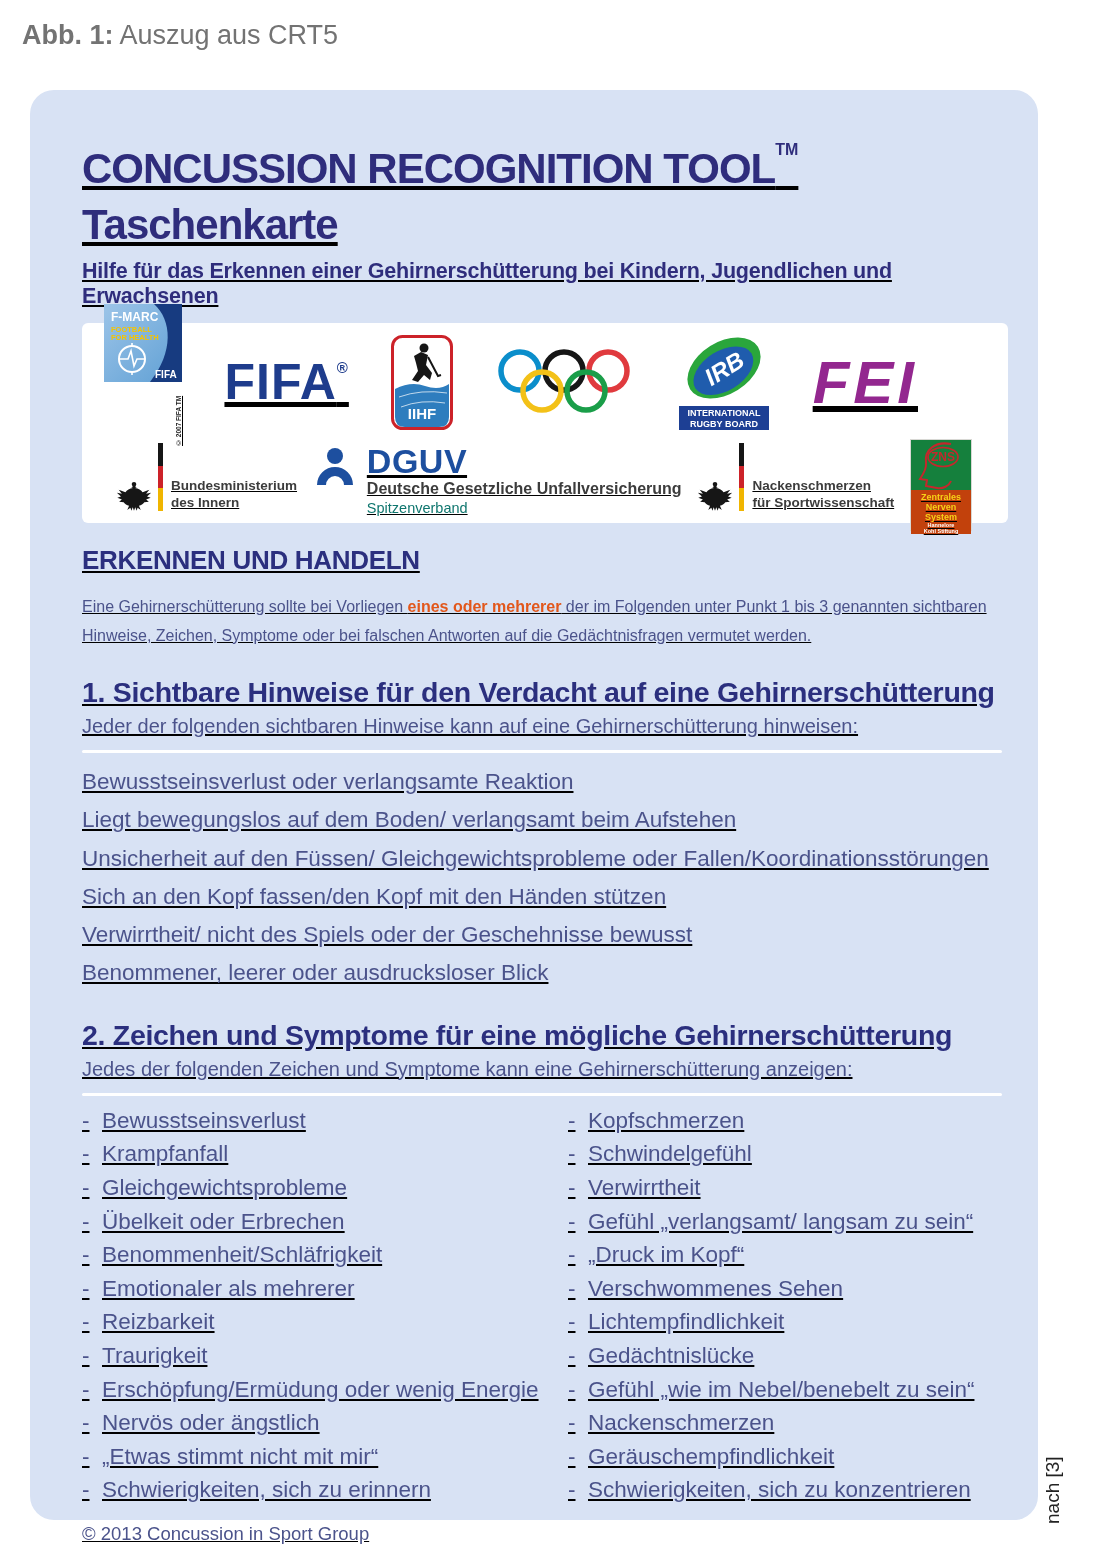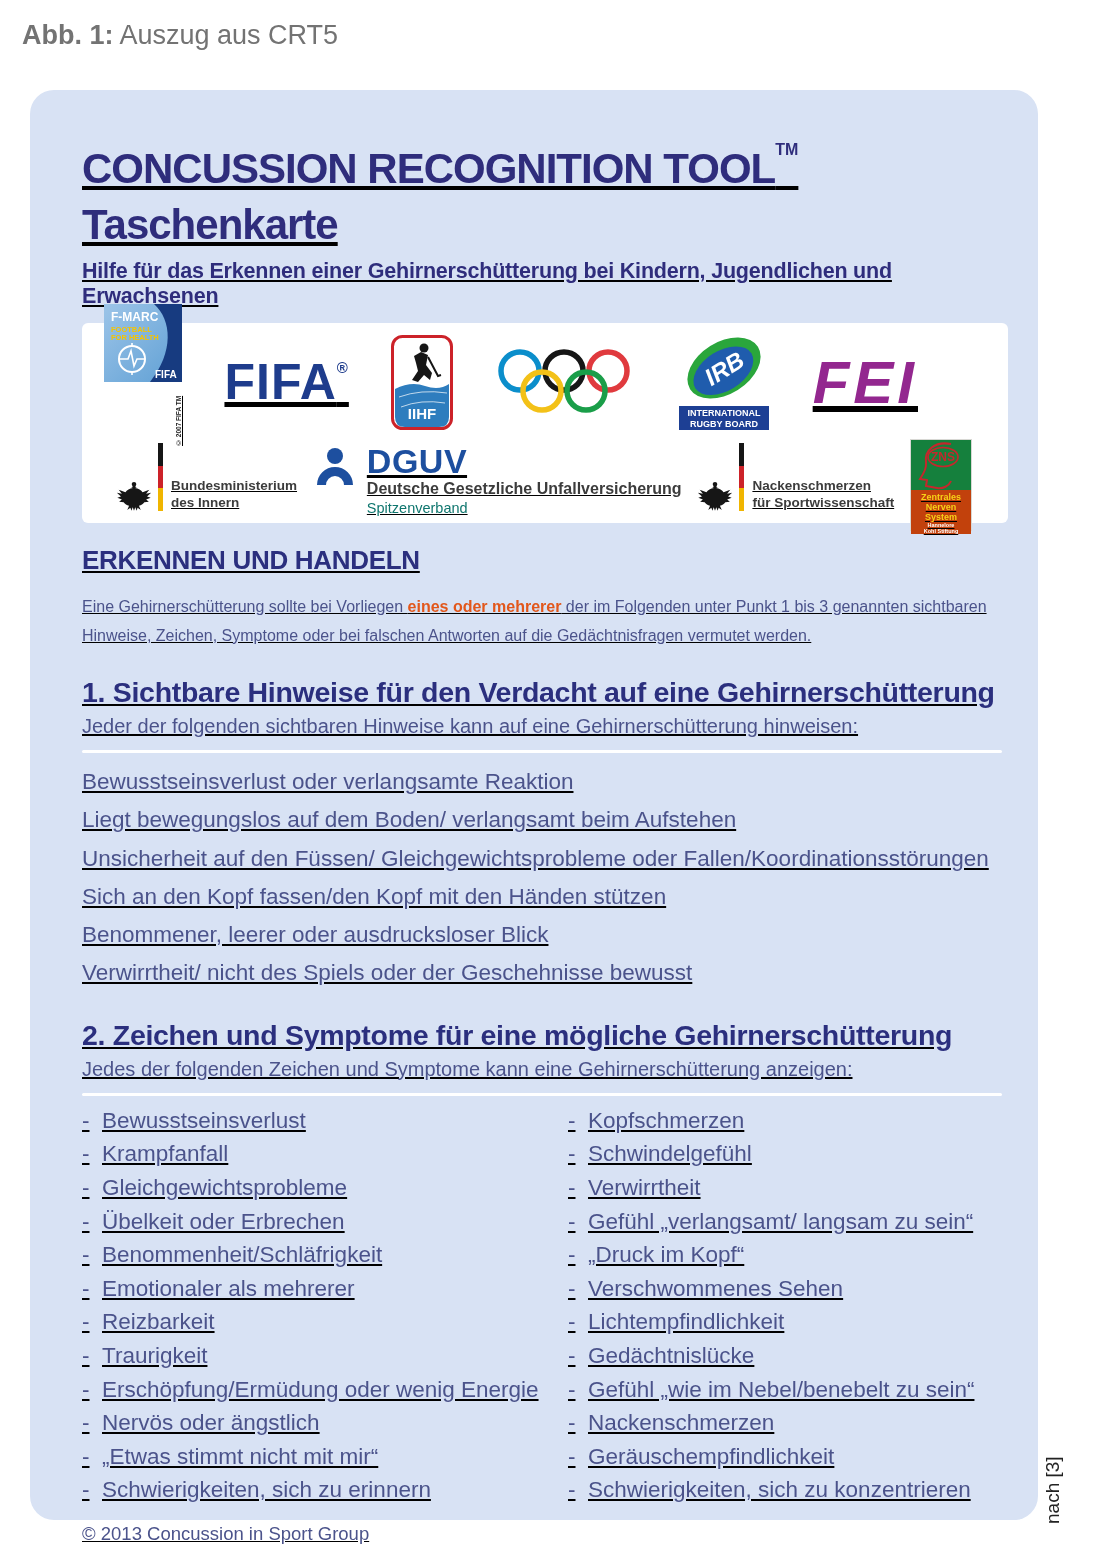--- a/index.html
+++ b/index.html
@@ -237,23 +237,23 @@
       <ul class="s1-list">
 
           <li><span>Bewusstseinsverlust oder verlangsamte Reaktion</span></li>
 
           <li><span>Liegt bewegungslos auf dem Boden/ verlangsamt beim Aufstehen</span></li>
 
           <li><span>Unsicherheit auf den Füssen/ Gleichgewichtsprobleme oder Fallen/Koordinationsstörungen</span></li>
 
           <li><span>Sich an den Kopf fassen/den Kopf mit den Händen stützen</span></li>
 
+          <li><span>Verwirrtheit/ nicht des Spiels oder der Geschehnisse bewusst</span></li>
+
           <li><span>Benommener, leerer oder ausdrucksloser Blick</span></li>
-
-          <li><span>Verwirrtheit/ nicht des Spiels oder der Geschehnisse bewusst</span></li>
         </ul>
 
       <div class="sec-h">2. Zeichen und Symptome für eine mögliche Gehirnerschütterung</div>
       <div class="sec-sub">Jedes der folgenden Zeichen und Symptome kann eine Gehirnerschütterung anzeigen:</div>
       <hr class="rule">
 
       <div class="s2-grid">
         <ul>
 
             <li>

